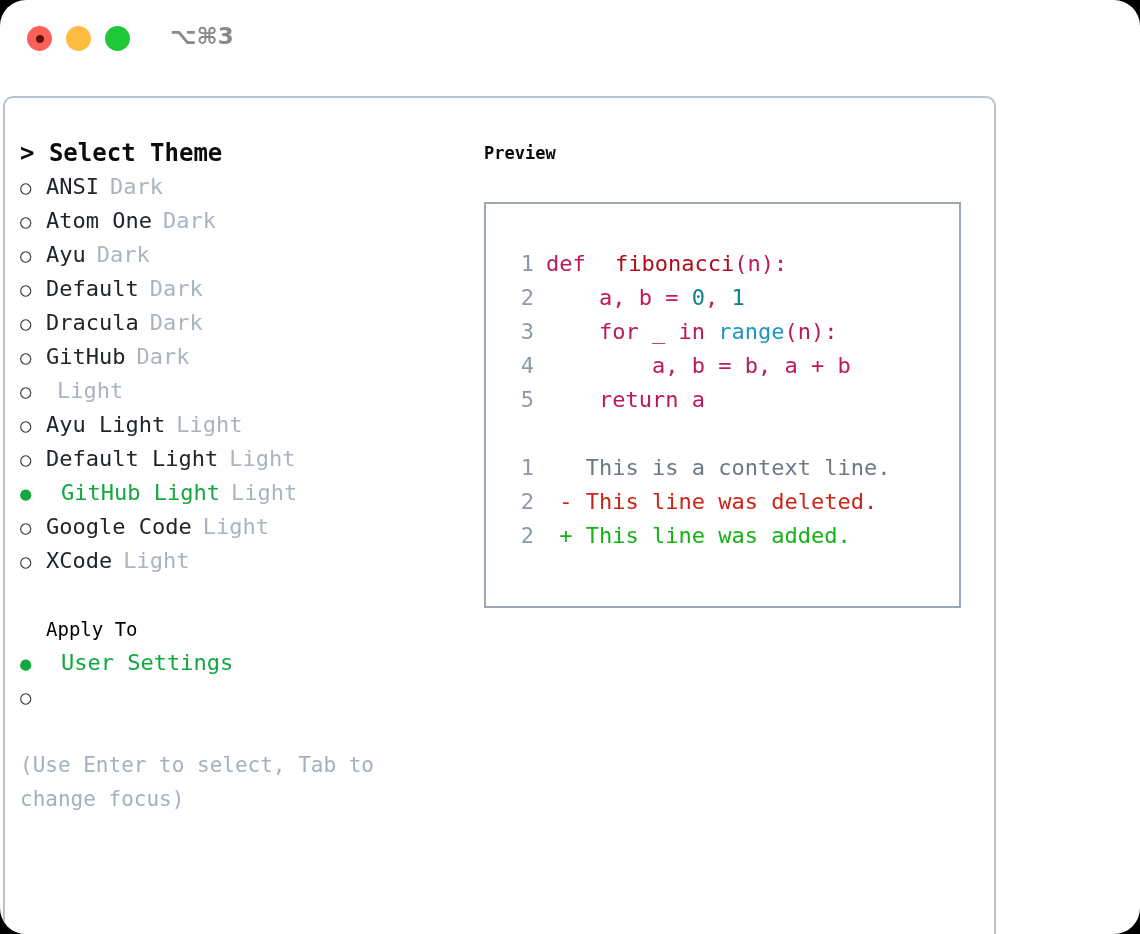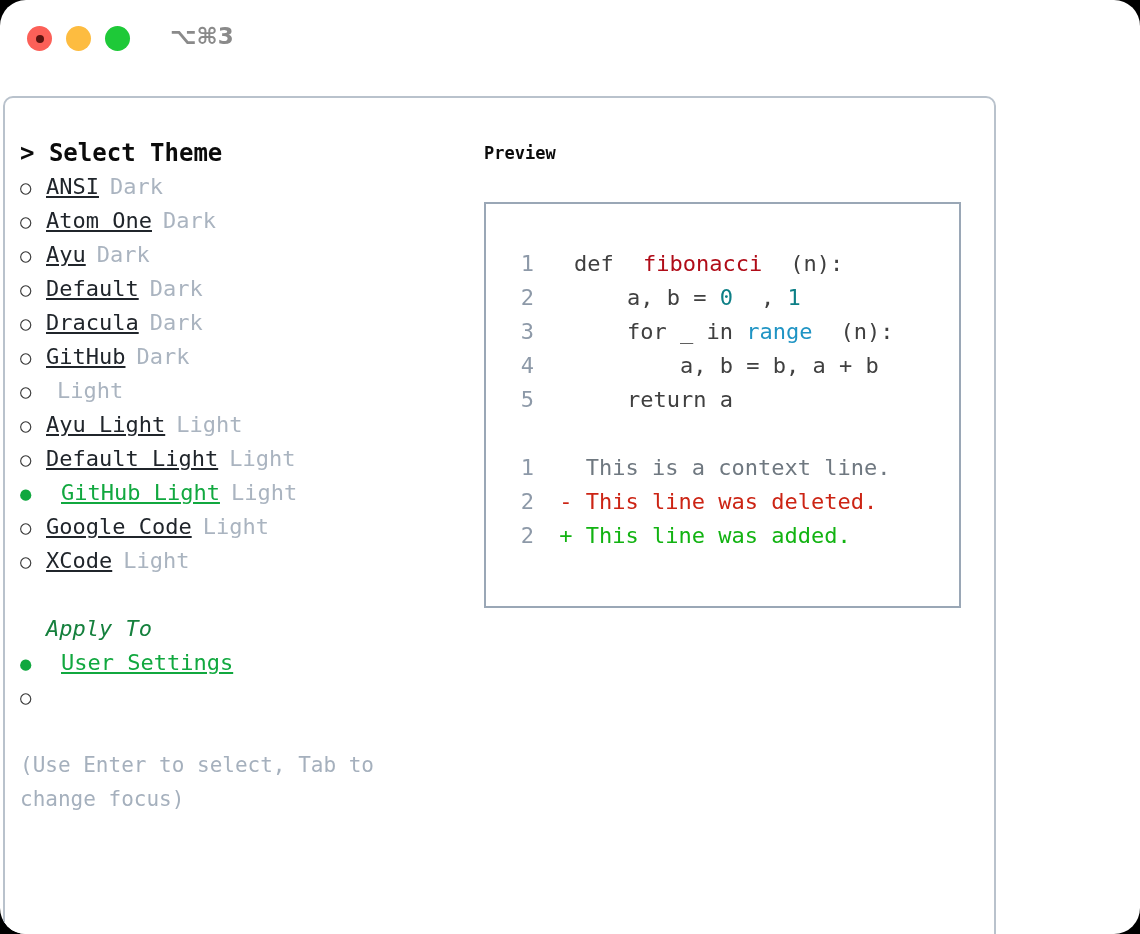--- a/index.html
+++ b/index.html
@@ -100,32 +100,31 @@
     font-size: 22px;
     white-space: pre;
   }
   .marker {
     width: 26px;
     flex: 0 0 26px;
     color: #3a3a3a;
     font-size: 19px;
   }
   .marker.sel { color: #11a83f; }
-  .opt-label { color: #20252b; text-decoration: underline; }
+  .opt-label { color: #20252b; }
   .opt-label.sel { color: #11a83f; margin-left: 15px; }
   .opt-variant { color: #aab4c0; margin-left: 11px; }
 
   .section-head {
     display: flex;
     align-items: baseline;
     line-height: 34px;
-    font-size: 22px;
-    color: #15803d;
-    white-space: pre;
-    font-style: italic;
+    font-size: 19px;
+    color: #000000;
+    white-space: pre;
   }
 
   .spacer { height: 34px; }
 
   #hint {
     margin-top: 34px;
     font-size: 21px;
     line-height: 34px;
     color: #a5b0bd;
     width: 410px;
@@ -158,21 +157,21 @@
     line-height: 34px;
     white-space: pre;
   }
   .ln {
     width: 32px;
     flex: 0 0 32px;
     text-align: right;
     color: #8d99a8;
     margin-right: 12px;
   }
-  .code-text { color: #404040; margin-left: 28px; }
+  .code-text { color: #be185d; }
   .blank-line { height: 34px; }
 
   .tok-fn   { color: #b00c18; margin-left: 16px; }
   .tok-num  { color: #0d7f86; }
   .tok-call { color: #1f94c4; }
   .tok-ctx  { color: #6f7880; }
   .tok-del  { color: #cc2414; }
   .tok-add  { color: #12b312; }
 </style>
 </head>

